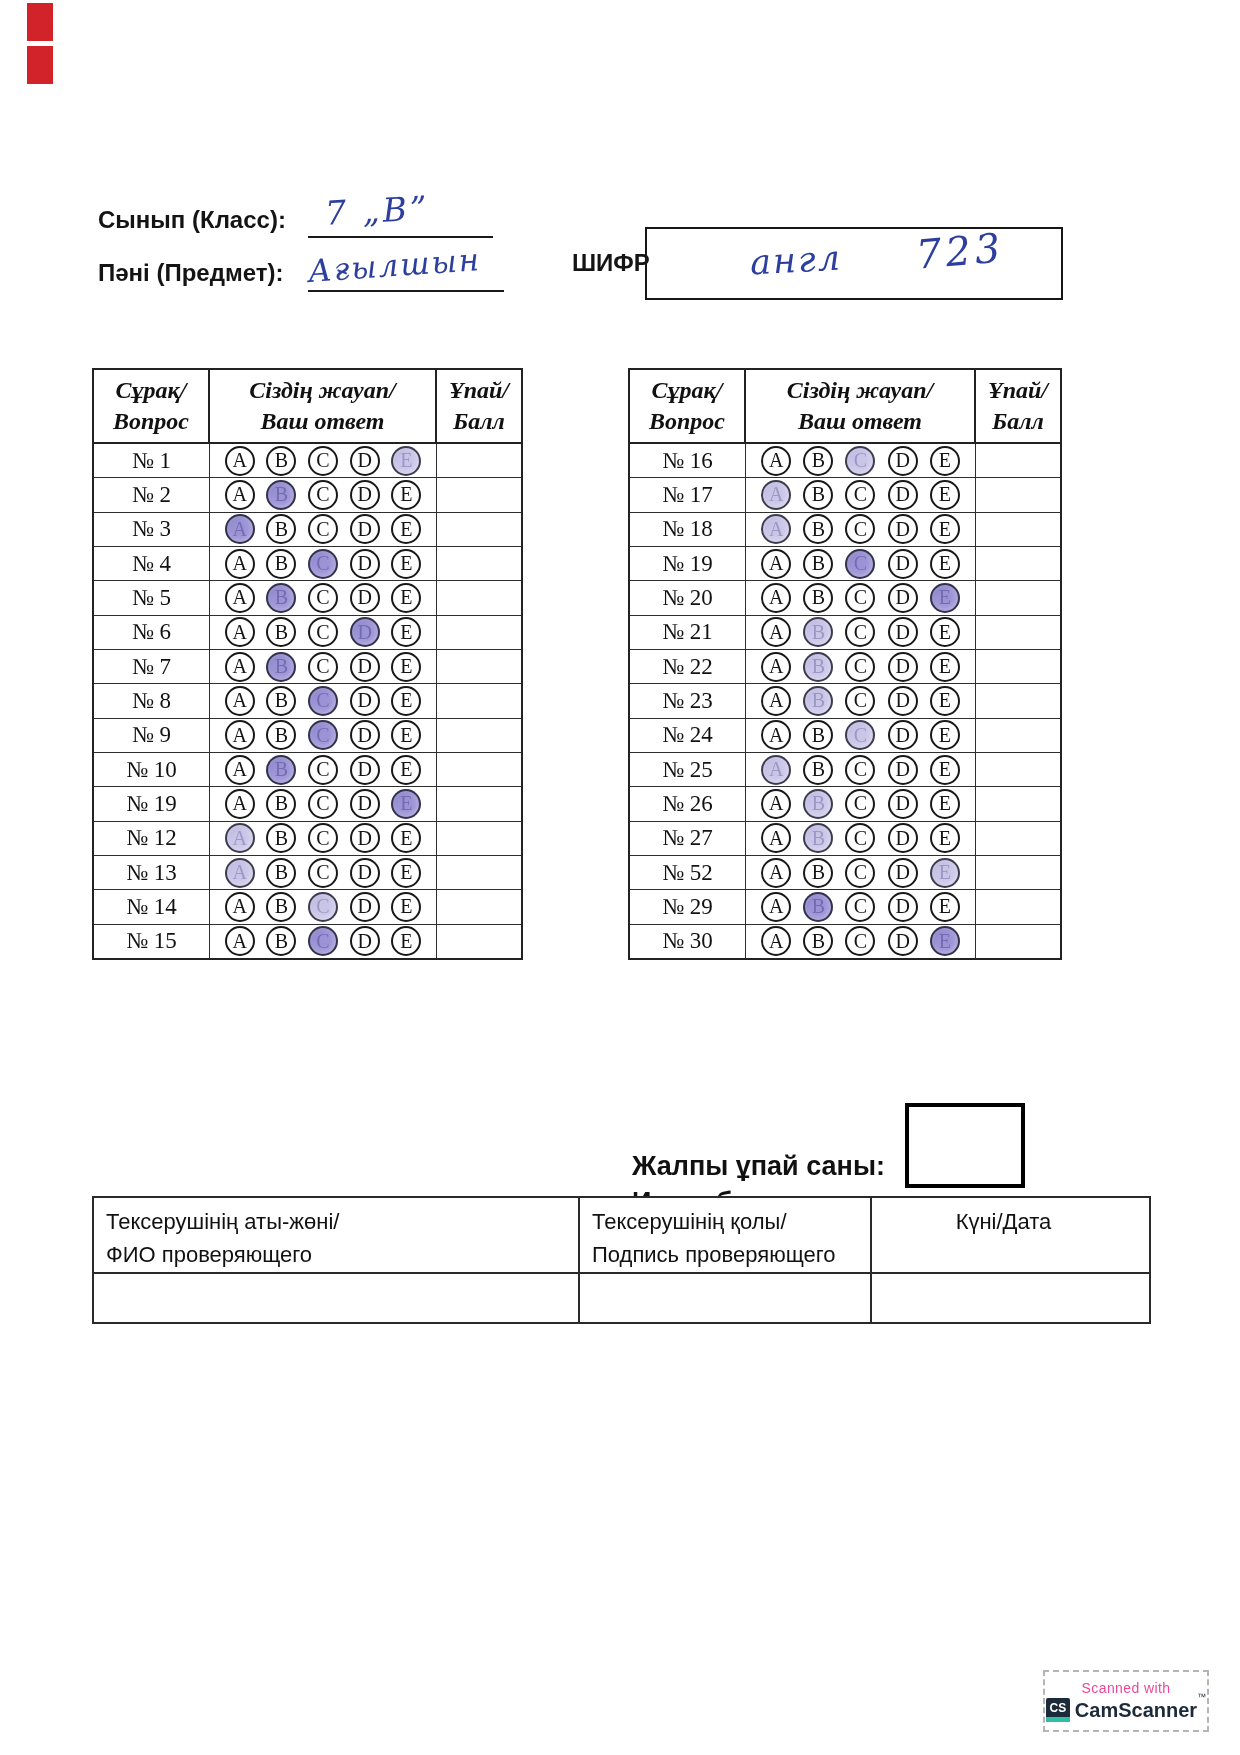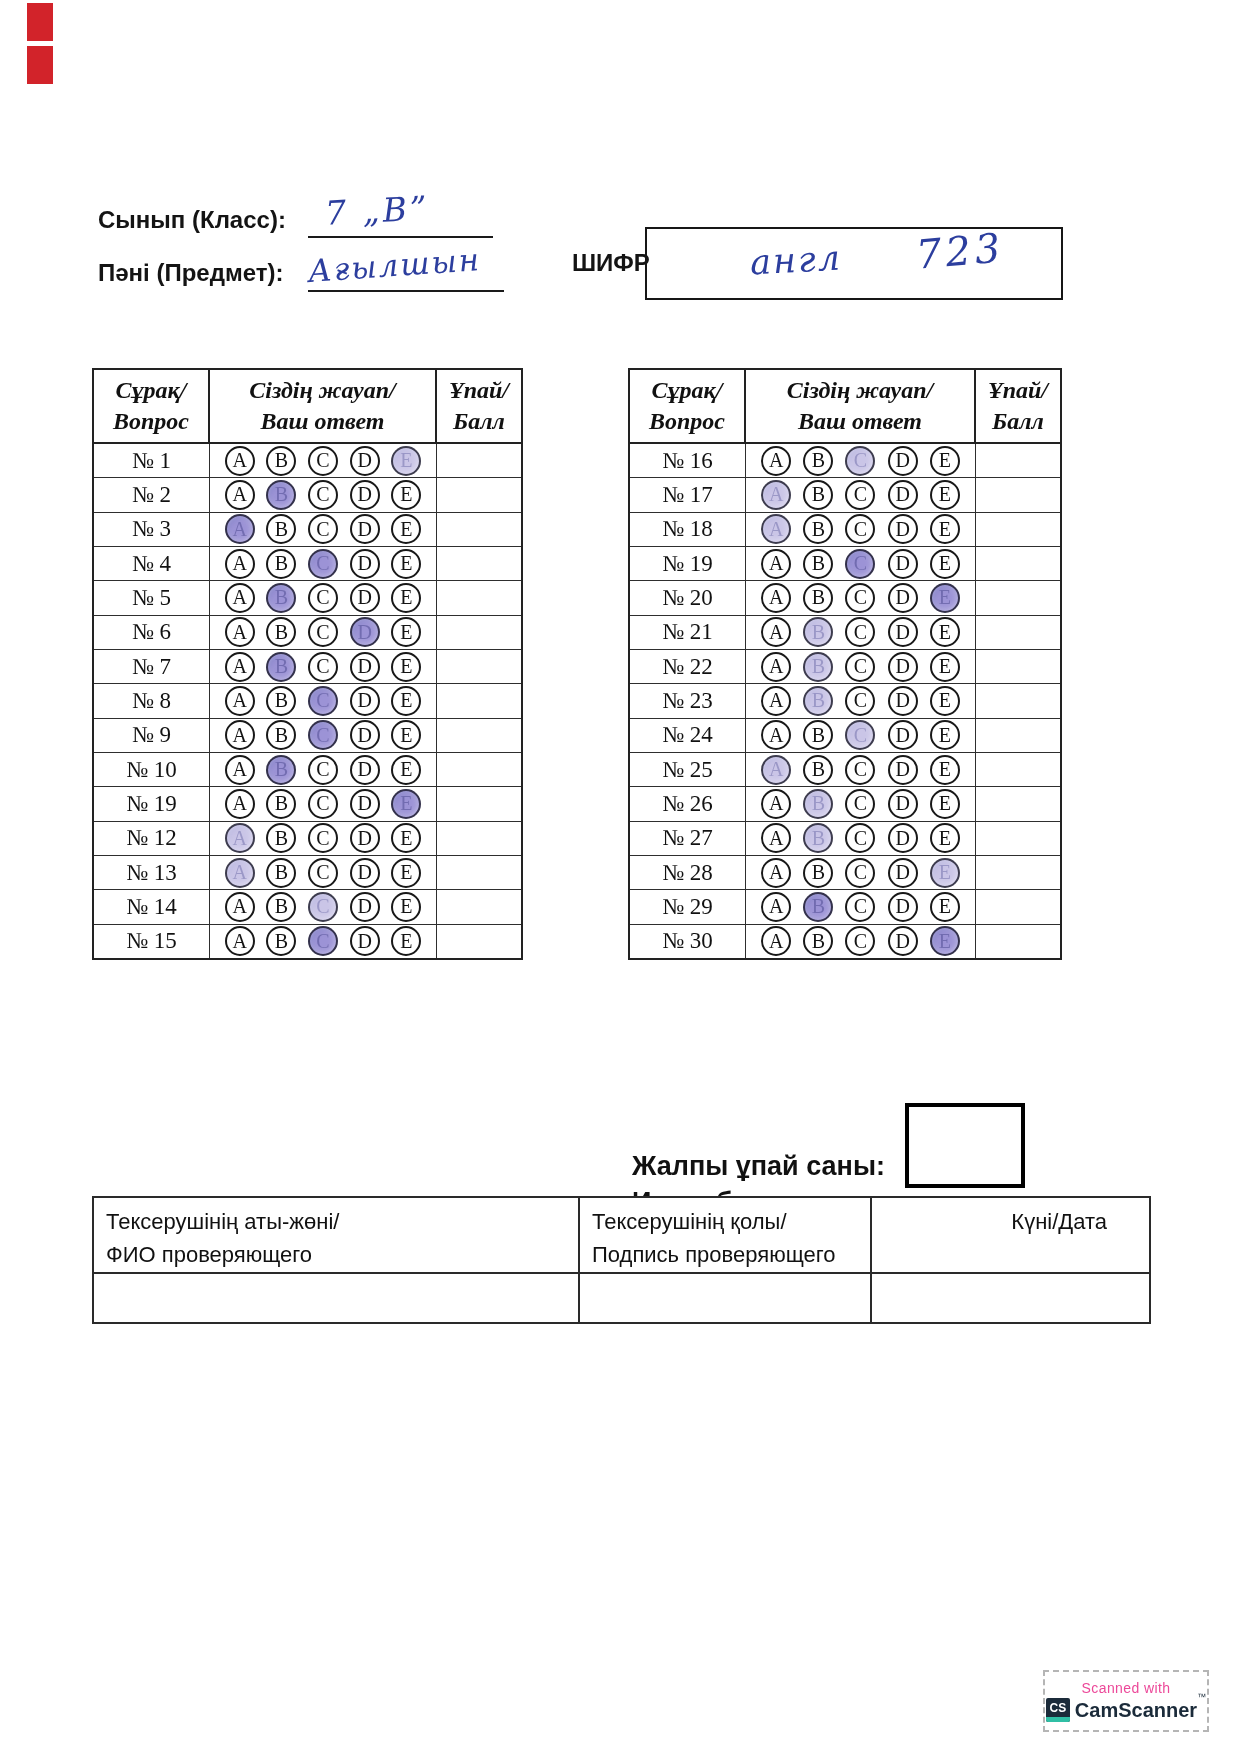--- a/index.html
+++ b/index.html
@@ -66,21 +66,21 @@
   .total-box{position:absolute;left:905px;top:1103px;width:112px;height:77px;border:4px solid #000;}
 
   
   .ctable{position:absolute;left:92px;top:1196px;width:1059px;border:2.2px solid #2a2a2a;
           display:grid;grid-template-columns:486px 292px 1fr;grid-template-rows:74px 50px;
           box-sizing:border-box;background:#fff;}
   .ccell{box-sizing:border-box;padding:7px 12px;font-size:22px;line-height:1.5;
          white-space:pre-line;}
   .ccell.b-r{border-right:2px solid #2a2a2a;}
   .ccell.b-t{border-top:2px solid #2a2a2a;}
-  .ccell.date{text-align:right;padding-right:42px;}
+  .ccell.date{text-align:center;padding-right:26px;}
 
   
   .cam{position:absolute;left:1043px;top:1670px;width:166px;height:62px;
        border:2px dashed #b5b5b5;background:#fff;display:flex;flex-direction:column;
        align-items:center;justify-content:center;gap:2px;box-sizing:border-box;}
   .cam-line1{font-size:14px;color:#ec4899;letter-spacing:0.4px;}
   .cam-line2{display:flex;align-items:center;gap:5px;}
   .cam-logo{width:24px;height:24px;border-radius:2px;background:var(--brand,#1b2b3a);
             position:relative;display:flex;align-items:center;justify-content:center;overflow:hidden;}
   .cam-logo .cs{color:#fff;font-weight:bold;font-size:12px;margin-top:-4px;}
@@ -421,21 +421,21 @@
         <div class="acell">
           <div class="bubble">A</div>
           <div class="bubble filled pale">B</div>
           <div class="bubble">C</div>
           <div class="bubble">D</div>
           <div class="bubble">E</div>
         </div>
         <div class="scell"></div>
       </div>
       <div class="arow">
-        <div class="qcell">№ 28</div>
+        <div class="qcell">№ 52</div>
         <div class="acell">
           <div class="bubble">A</div>
           <div class="bubble">B</div>
           <div class="bubble">C</div>
           <div class="bubble">D</div>
           <div class="bubble filled pale">E</div>
         </div>
         <div class="scell"></div>
       </div>
       <div class="arow">

